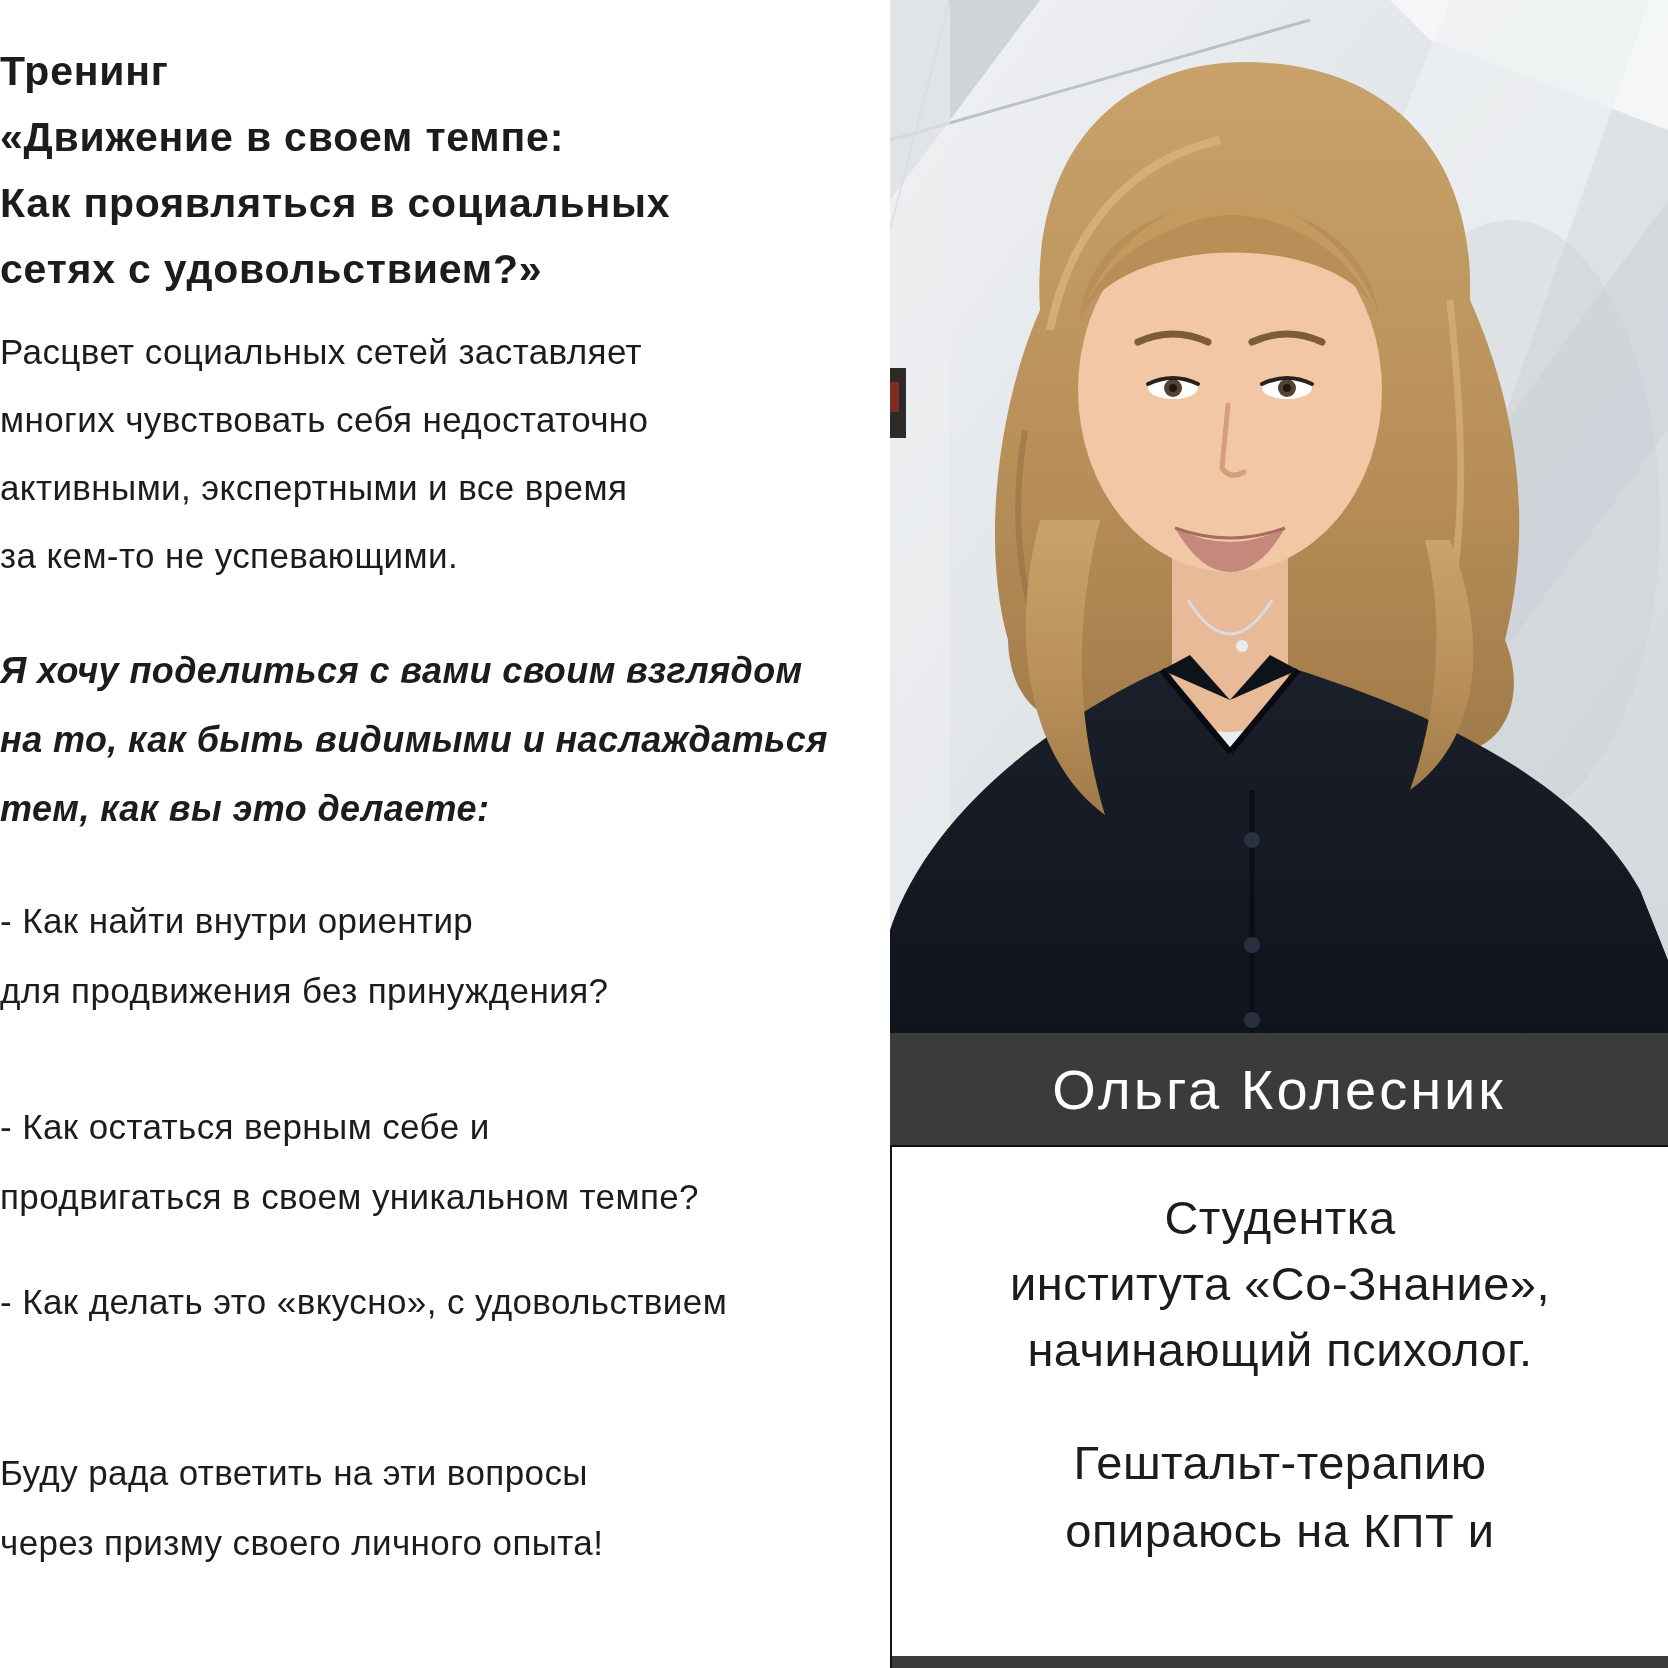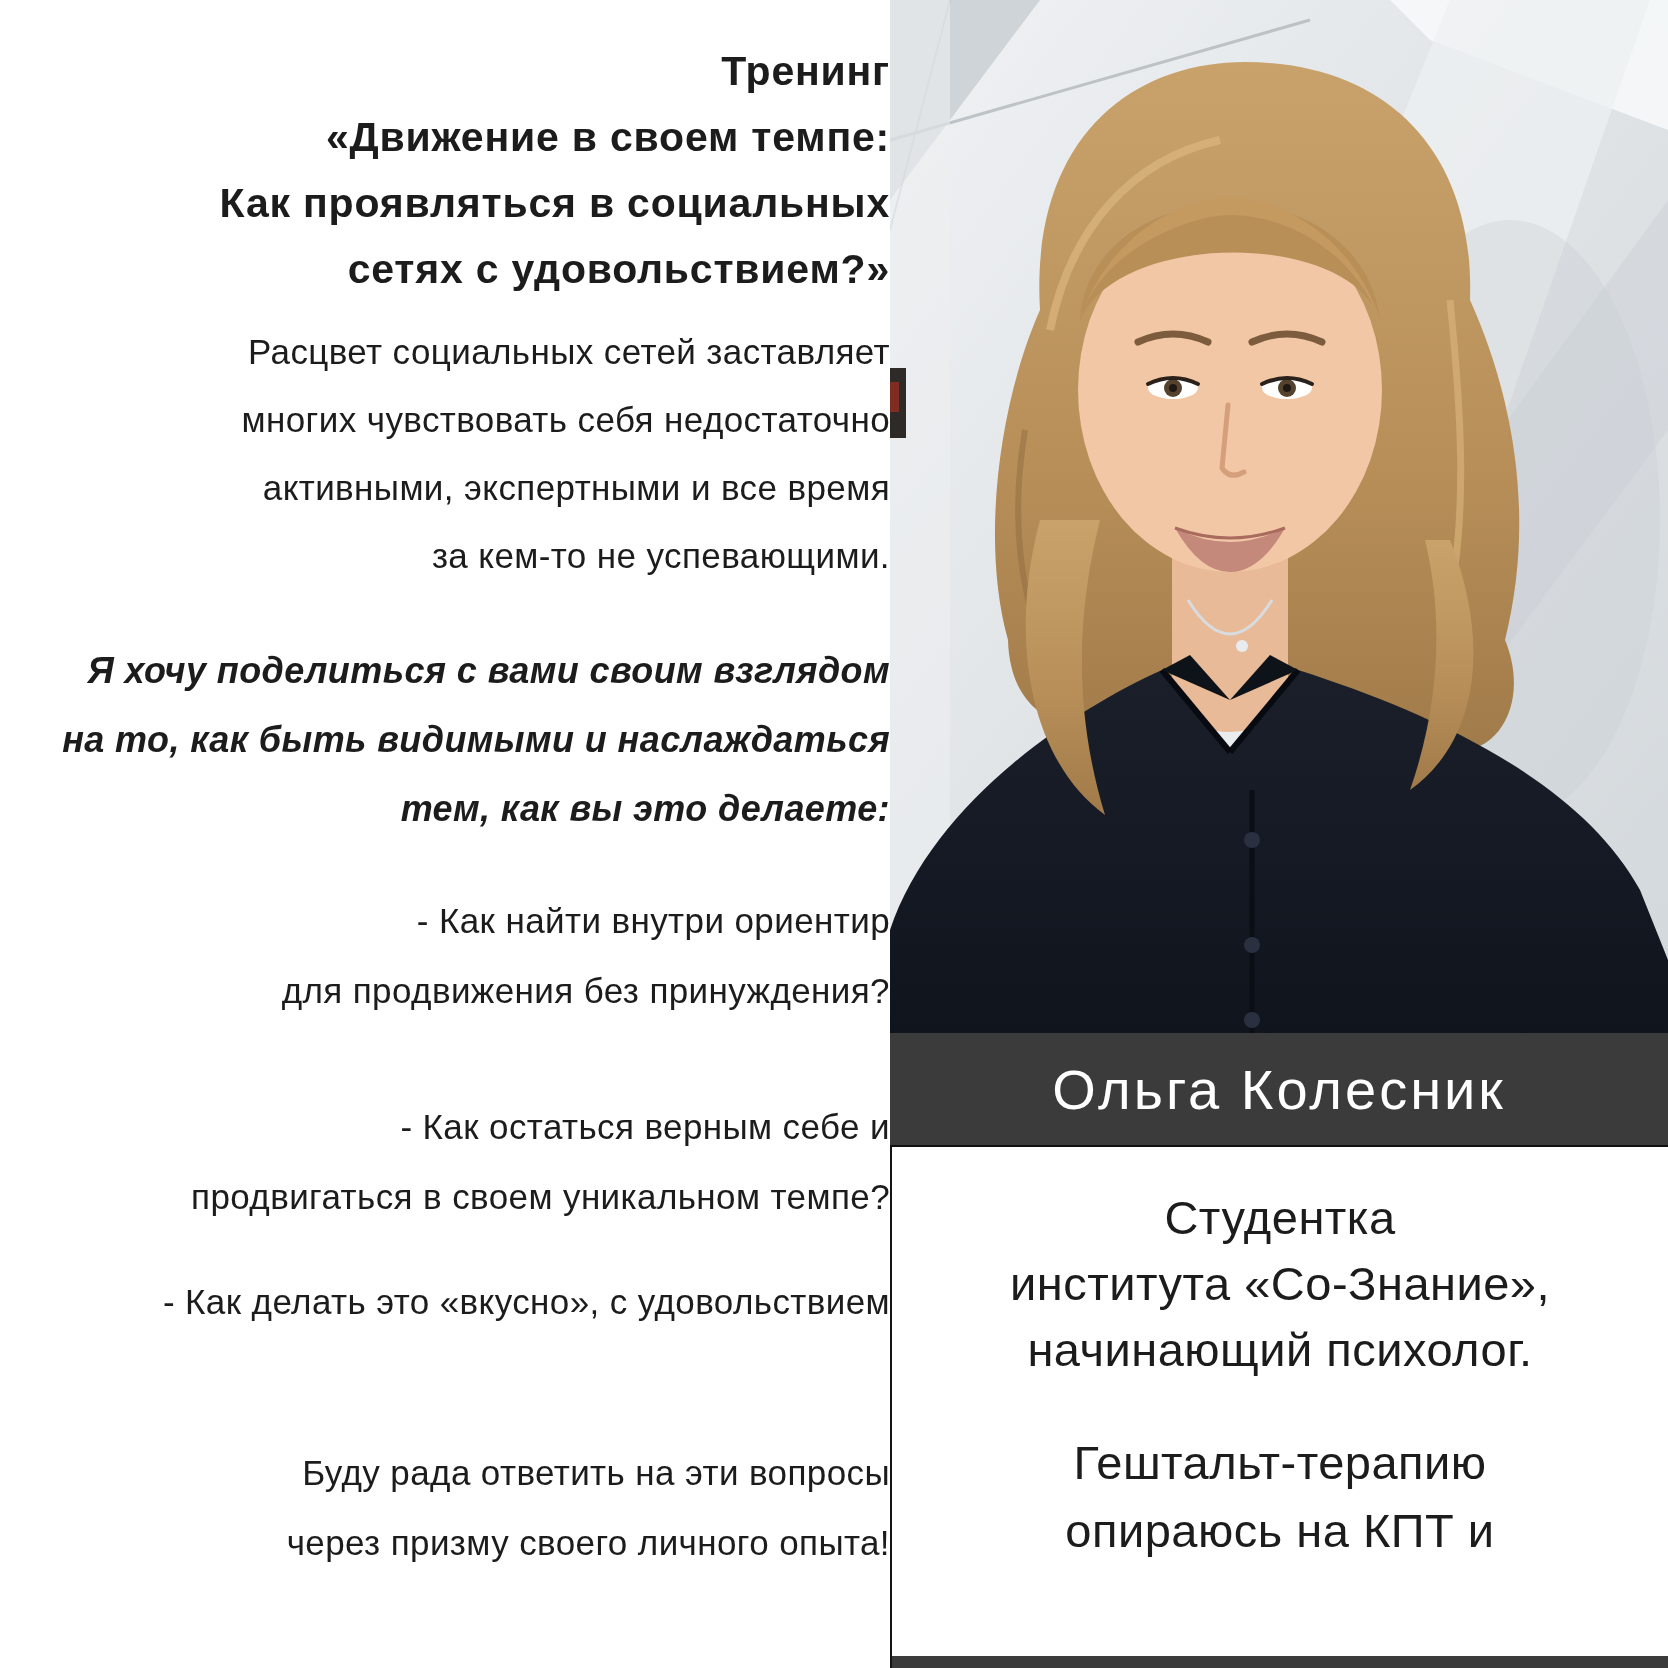--- a/index.html
+++ b/index.html
@@ -2,21 +2,21 @@
 <html><head>
 <meta charset="utf-8">
 <style>
   html,body{margin:0;padding:0;background:#ffffff;}
   .canvas{
     position:relative;width:1668px;height:1668px;background:#ffffff;overflow:hidden;
     font-family:"Liberation Sans","DejaVu Sans",sans-serif;color:#1c1c1c;
   }
   
   .left-col{position:absolute;left:0;top:0;width:890px;height:1668px;}
-  .block{position:absolute;left:0;width:890px;text-align:right;letter-spacing:.4px;}
+  .block{position:absolute;left:0;width:890px;text-align:left;letter-spacing:.4px;}
   .title{top:38px;font-size:41px;line-height:66px;font-weight:bold;letter-spacing:.8px;}
   .intro{top:318px;font-size:35px;line-height:68px;}
   .highlight{top:636px;font-size:36px;line-height:69px;font-weight:bold;font-style:italic;}
   .bullet1{top:886px;font-size:35px;line-height:70px;}
   .bullet2{top:1092px;font-size:35px;line-height:70px;}
   .bullet3{top:1268px;font-size:35px;line-height:68px;}
   .outro{top:1438px;font-size:35px;line-height:70px;}
   
   .right-col{position:absolute;left:890px;top:0;width:888px;height:1668px;}
   .photo{position:absolute;top:0;left:0;width:778px;height:1033px;overflow:hidden;}

